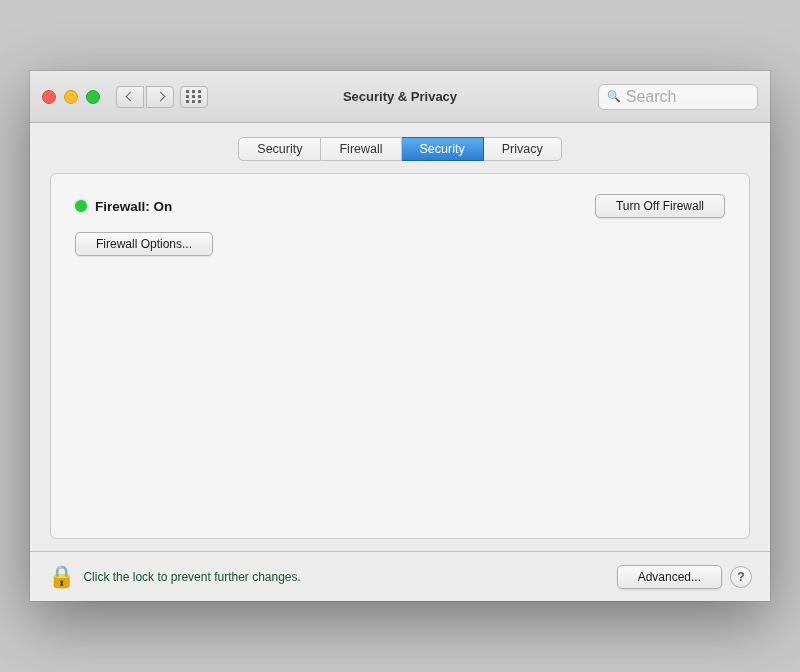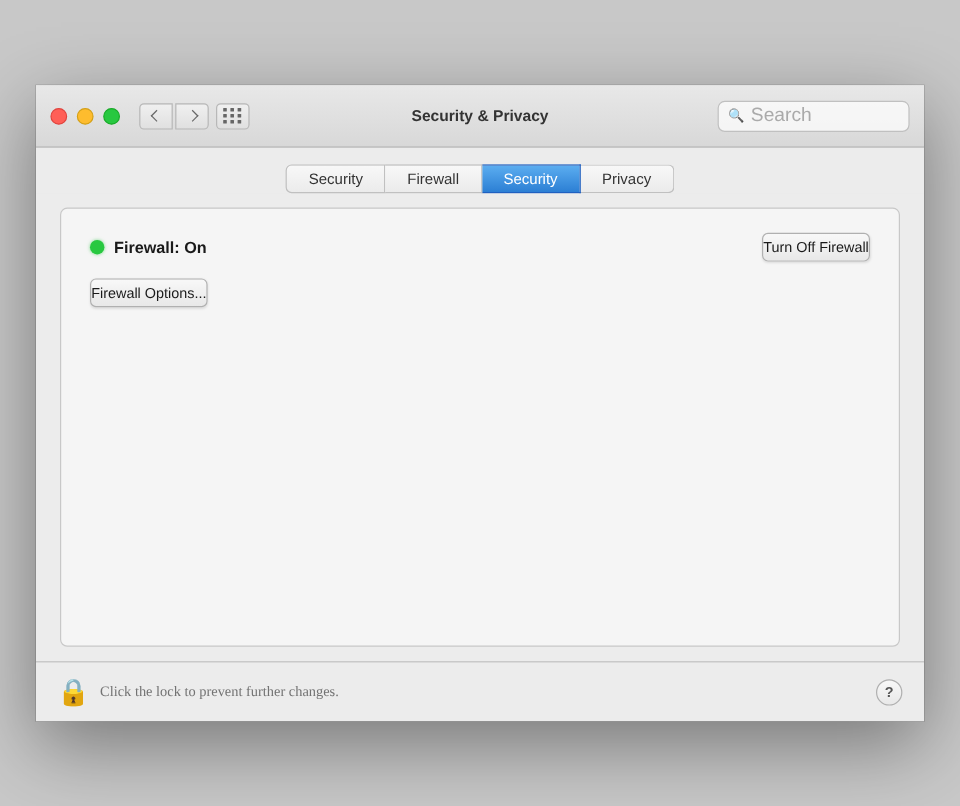--- a/index.html
+++ b/index.html
@@ -213,21 +213,21 @@
     .status-label {
       font-size: 13.5px;
       font-weight: 700;
       color: #1a1a1a;
     }
 
     .mac-button {
       background: linear-gradient(to bottom, #f8f8f8, #e8e8e8);
       border: 1px solid #b0b0b0;
       border-radius: 5px;
-      padding: 4px 0;
+      padding: 4px 20px;
       font-size: 12px;
       color: #1a1a1a;
       cursor: pointer;
       box-shadow: 0 1px 2px rgba(0,0,0,0.1);
     }
 
     .firewall-description {
       font-size: 12.5px;
       color: #333;
       line-height: 1.5;
@@ -252,23 +252,22 @@
     }
 
     .lock-icon {
       font-size: 22px;
       margin-right: 8px;
       cursor: pointer;
     }
 
     .lock-text {
       font-size: 12px;
-      color: #737373;
+      color: #14532d;
       flex: 1;
-      font-family: Liberation Serif, serif;
     }
 
     .bottom-buttons {
       display: flex;
       gap: 8px;
       align-items: center;
     }
 
     .help-btn {
       width: 22px;
@@ -367,17 +366,18 @@
     <div class="options-row">
       <button class="mac-button">Firewall Options...</button>
     </div>
 
   </div>
 
   <div class="bottom-bar">
     <span class="lock-icon">🔒</span>
     <span class="lock-text">Click the lock to prevent further changes.</span>
     <div class="bottom-buttons">
+      <button class="mac-button">Advanced...</button>
       <div class="help-btn">?</div>
     </div>
   </div>
 
 </div>
 
 </body></html>

